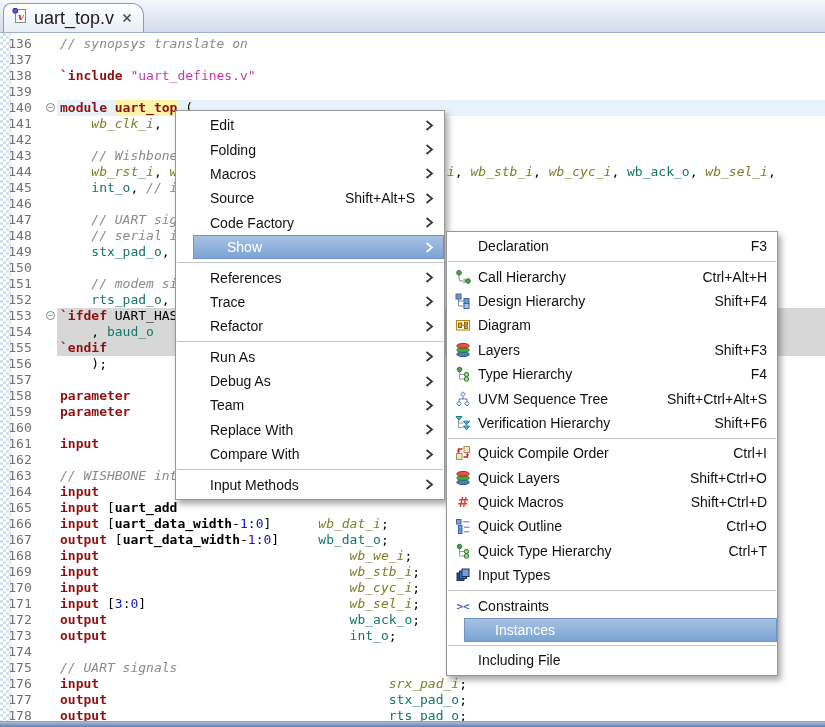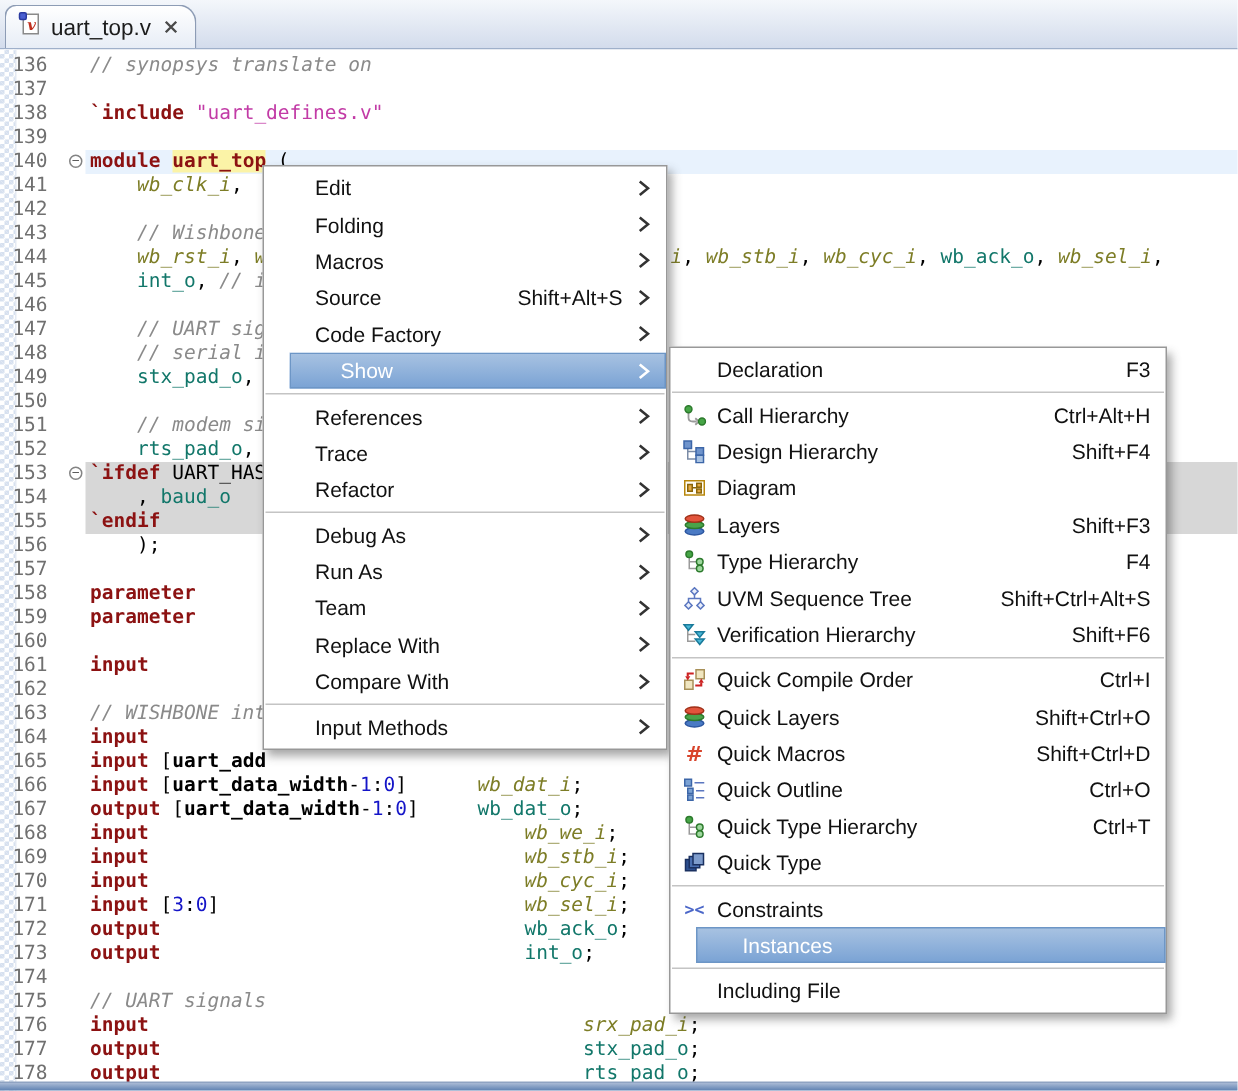--- a/index.html
+++ b/index.html
@@ -9,21 +9,21 @@
 
   
   .tabbar{position:absolute;left:0;top:0;right:0;height:32px;
           background:linear-gradient(#f4f7fb,#d3dcec);
           border-bottom:1px solid #9fb0ca;}
   .tab{position:absolute;left:3px;top:3px;height:29px;display:flex;align-items:center;
        gap:6px;padding:0 11px 0 8px;
        background:linear-gradient(#ffffff,#e7edf6);
        border:1px solid #8d9cb5;border-bottom:none;border-radius:8px 12px 0 0;
        box-sizing:border-box;}
-  .tab-label{font-size:15px;color:#1c1c1c;}
+  .tab-label{font-size:18px;color:#1c1c1c;}
   .tab-close{display:flex;align-items:center;margin-left:2px;cursor:default;}
 
   
   .editor{position:absolute;left:0;top:33px;right:0;bottom:0;background:#fff;
           font-family:"DejaVu Sans Mono",monospace;font-size:13px;line-height:16px;}
   .hatch{position:absolute;left:0;top:0;bottom:0;width:10px;background-color:#fff;
          background-image:
            linear-gradient(45deg,#d6e0ef 25%,transparent 25%,transparent 75%,#d6e0ef 75%),
            linear-gradient(45deg,#d6e0ef 25%,transparent 25%,transparent 75%,#d6e0ef 75%);
          background-size:6px 6px;background-position:0 0,3px 3px;
@@ -398,30 +398,30 @@
         <span class="mlabel">Refactor</span>
         <span class="accel"></span>
         <span class="arrow">
           <svg width="9" height="11" viewBox="0 0 9 11">
             <path d="M1.5 1 L7 5.5 L1.5 10" fill="none" stroke="currentColor" stroke-width="1.7"></path>
           </svg>
         </span>
       </div>
       <div class="msep"></div>
       <div class="mi">
+        <span class="mlabel">Run As</span>
+        <span class="accel"></span>
+        <span class="arrow">
+          <svg width="9" height="11" viewBox="0 0 9 11">
+            <path d="M1.5 1 L7 5.5 L1.5 10" fill="none" stroke="currentColor" stroke-width="1.7"></path>
+          </svg>
+        </span>
+      </div>
+      <div class="mi">
         <span class="mlabel">Debug As</span>
-        <span class="accel"></span>
-        <span class="arrow">
-          <svg width="9" height="11" viewBox="0 0 9 11">
-            <path d="M1.5 1 L7 5.5 L1.5 10" fill="none" stroke="currentColor" stroke-width="1.7"></path>
-          </svg>
-        </span>
-      </div>
-      <div class="mi">
-        <span class="mlabel">Run As</span>
         <span class="accel"></span>
         <span class="arrow">
           <svg width="9" height="11" viewBox="0 0 9 11">
             <path d="M1.5 1 L7 5.5 L1.5 10" fill="none" stroke="currentColor" stroke-width="1.7"></path>
           </svg>
         </span>
       </div>
       <div class="mi">
         <span class="mlabel">Team</span>
         <span class="accel"></span>
@@ -611,21 +611,21 @@
         <span class="accel">Ctrl+T</span>
       </div>
       <div class="mi smi">
         <span class="icon">
           <svg width="16" height="16" viewBox="0 0 16 16">
             <rect x="2" y="6" width="7" height="7.5" fill="#2d4f8f" stroke="#1a3060"></rect>
             <rect x="4.5" y="4" width="7" height="7.5" fill="#4a6fb0" stroke="#1a3060"></rect>
             <rect x="7" y="2" width="7" height="7.5" fill="#7e9ccc" stroke="#1a3060"></rect>
           </svg>
         </span>
-        <span class="mlabel">Quick Type</span>
+        <span class="mlabel">Input Types</span>
         <span class="accel"></span>
       </div>
       <div class="msep"></div>
       <div class="mi smi">
         <span class="icon">
           <svg width="16" height="16" viewBox="0 0 16 16">
             <text x="8" y="12" font-size="11" font-weight="bold" fill="#4a66c8" text-anchor="middle" font-family="DejaVu Sans Mono, monospace">&gt;&lt;</text>
           </svg>
         </span>
         <span class="mlabel">Constraints</span>

